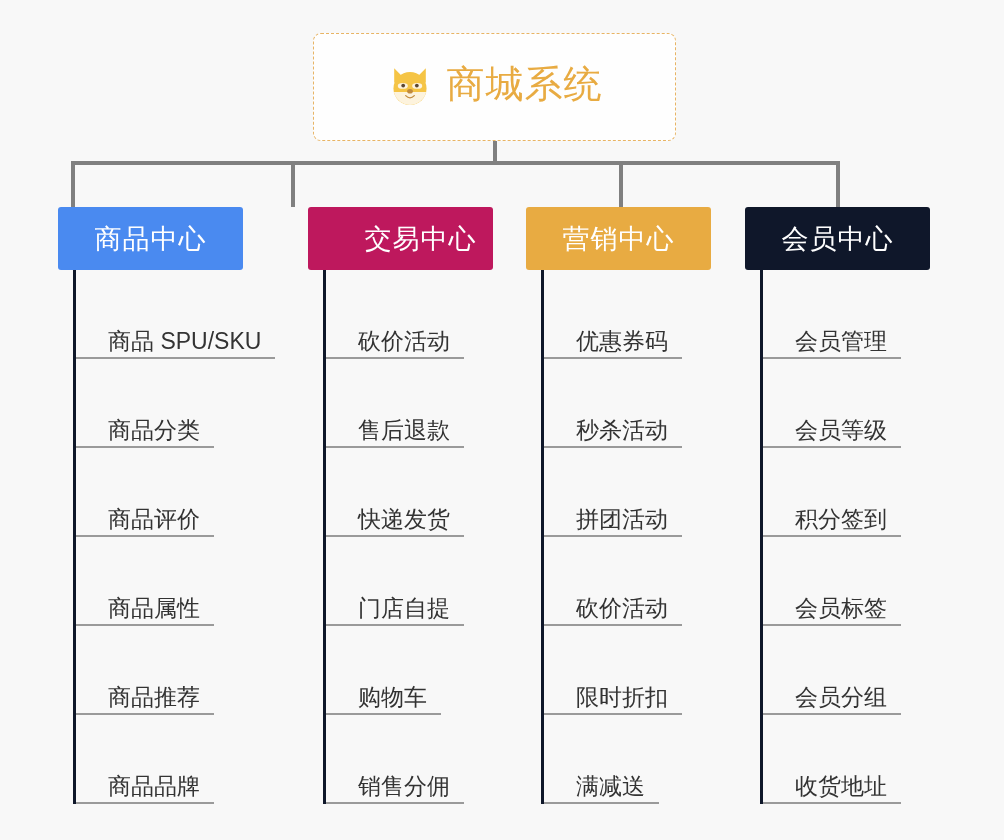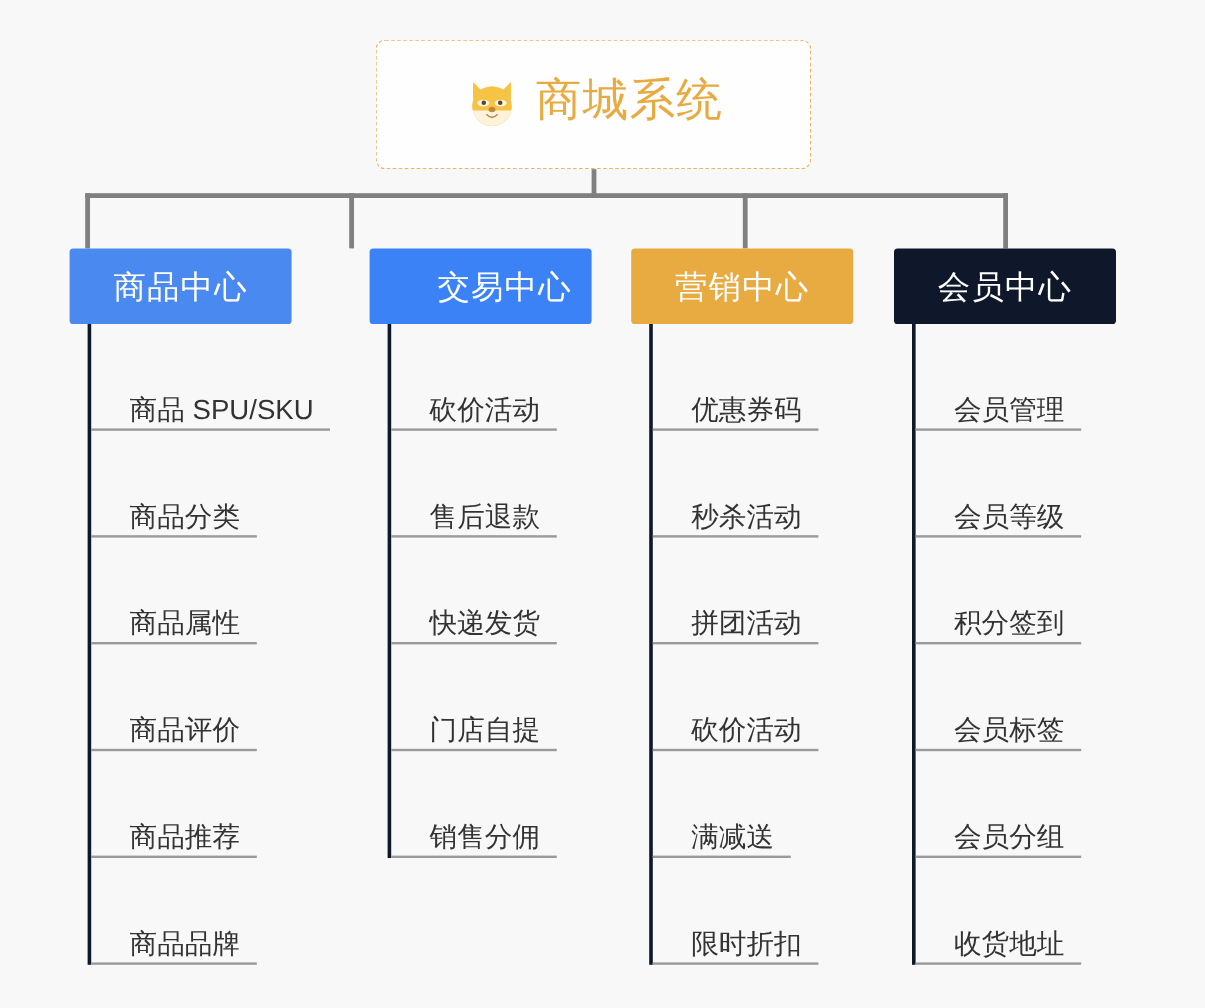--- a/index.html
+++ b/index.html
@@ -156,56 +156,60 @@
     <div class="leaf-list">
       <div class="leaf-item">
           <span class="leaf-label">商品 SPU/SKU</span>
           <span class="leaf-rule" style="width: 199px;"></span>
         </div>
       <div class="leaf-item">
           <span class="leaf-label">商品分类</span>
           <span class="leaf-rule" style="width: 138px;"></span>
         </div>
       <div class="leaf-item">
+          <span class="leaf-label">商品评价</span>
+          <span class="leaf-rule" style="width: 138px;"></span>
+        </div>
+      <div class="leaf-item">
           <span class="leaf-label">商品属性</span>
           <span class="leaf-rule" style="width: 138px;"></span>
         </div>
       <div class="leaf-item">
-          <span class="leaf-label">商品评价</span>
-          <span class="leaf-rule" style="width: 138px;"></span>
-        </div>
-      <div class="leaf-item">
           <span class="leaf-label">商品推荐</span>
           <span class="leaf-rule" style="width: 138px;"></span>
         </div>
       <div class="leaf-item">
           <span class="leaf-label">商品品牌</span>
           <span class="leaf-rule" style="width: 138px;"></span>
         </div>
     </div>
   </div>
 
   <div class="column" style="left:308px;width:185px;">
-    <div class="cat-header" style="background: #3b82f6; padding-left: 40px;">交易中心</div>
+    <div class="cat-header" style="background: #be185d; padding-left: 40px;">交易中心</div>
     <div class="leaf-list">
       <div class="leaf-item">
           <span class="leaf-label">砍价活动</span>
           <span class="leaf-rule" style="width: 138px;"></span>
         </div>
       <div class="leaf-item">
           <span class="leaf-label">售后退款</span>
           <span class="leaf-rule" style="width: 138px;"></span>
         </div>
       <div class="leaf-item">
           <span class="leaf-label">快递发货</span>
           <span class="leaf-rule" style="width: 138px;"></span>
         </div>
       <div class="leaf-item">
           <span class="leaf-label">门店自提</span>
           <span class="leaf-rule" style="width: 138px;"></span>
+        </div>
+      <div class="leaf-item">
+          <span class="leaf-label">购物车</span>
+          <span class="leaf-rule" style="width: 115px;"></span>
         </div>
       <div class="leaf-item">
           <span class="leaf-label">销售分佣</span>
           <span class="leaf-rule" style="width: 138px;"></span>
         </div>
     </div>
   </div>
 
   <div class="column" style="left:526px;width:185px;">
     <div class="cat-header" style="background: rgb(232, 171, 66);">营销中心</div>
@@ -220,27 +224,27 @@
         </div>
       <div class="leaf-item">
           <span class="leaf-label">拼团活动</span>
           <span class="leaf-rule" style="width: 138px;"></span>
         </div>
       <div class="leaf-item">
           <span class="leaf-label">砍价活动</span>
           <span class="leaf-rule" style="width: 138px;"></span>
         </div>
       <div class="leaf-item">
+          <span class="leaf-label">限时折扣</span>
+          <span class="leaf-rule" style="width: 138px;"></span>
+        </div>
+      <div class="leaf-item">
           <span class="leaf-label">满减送</span>
           <span class="leaf-rule" style="width: 115px;"></span>
         </div>
-      <div class="leaf-item">
-          <span class="leaf-label">限时折扣</span>
-          <span class="leaf-rule" style="width: 138px;"></span>
-        </div>
     </div>
   </div>
 
   <div class="column" style="left:745px;width:185px;">
     <div class="cat-header" style="background: #0f172a;">会员中心</div>
     <div class="leaf-list">
       <div class="leaf-item">
           <span class="leaf-label">会员管理</span>
           <span class="leaf-rule" style="width: 138px;"></span>
         </div>

